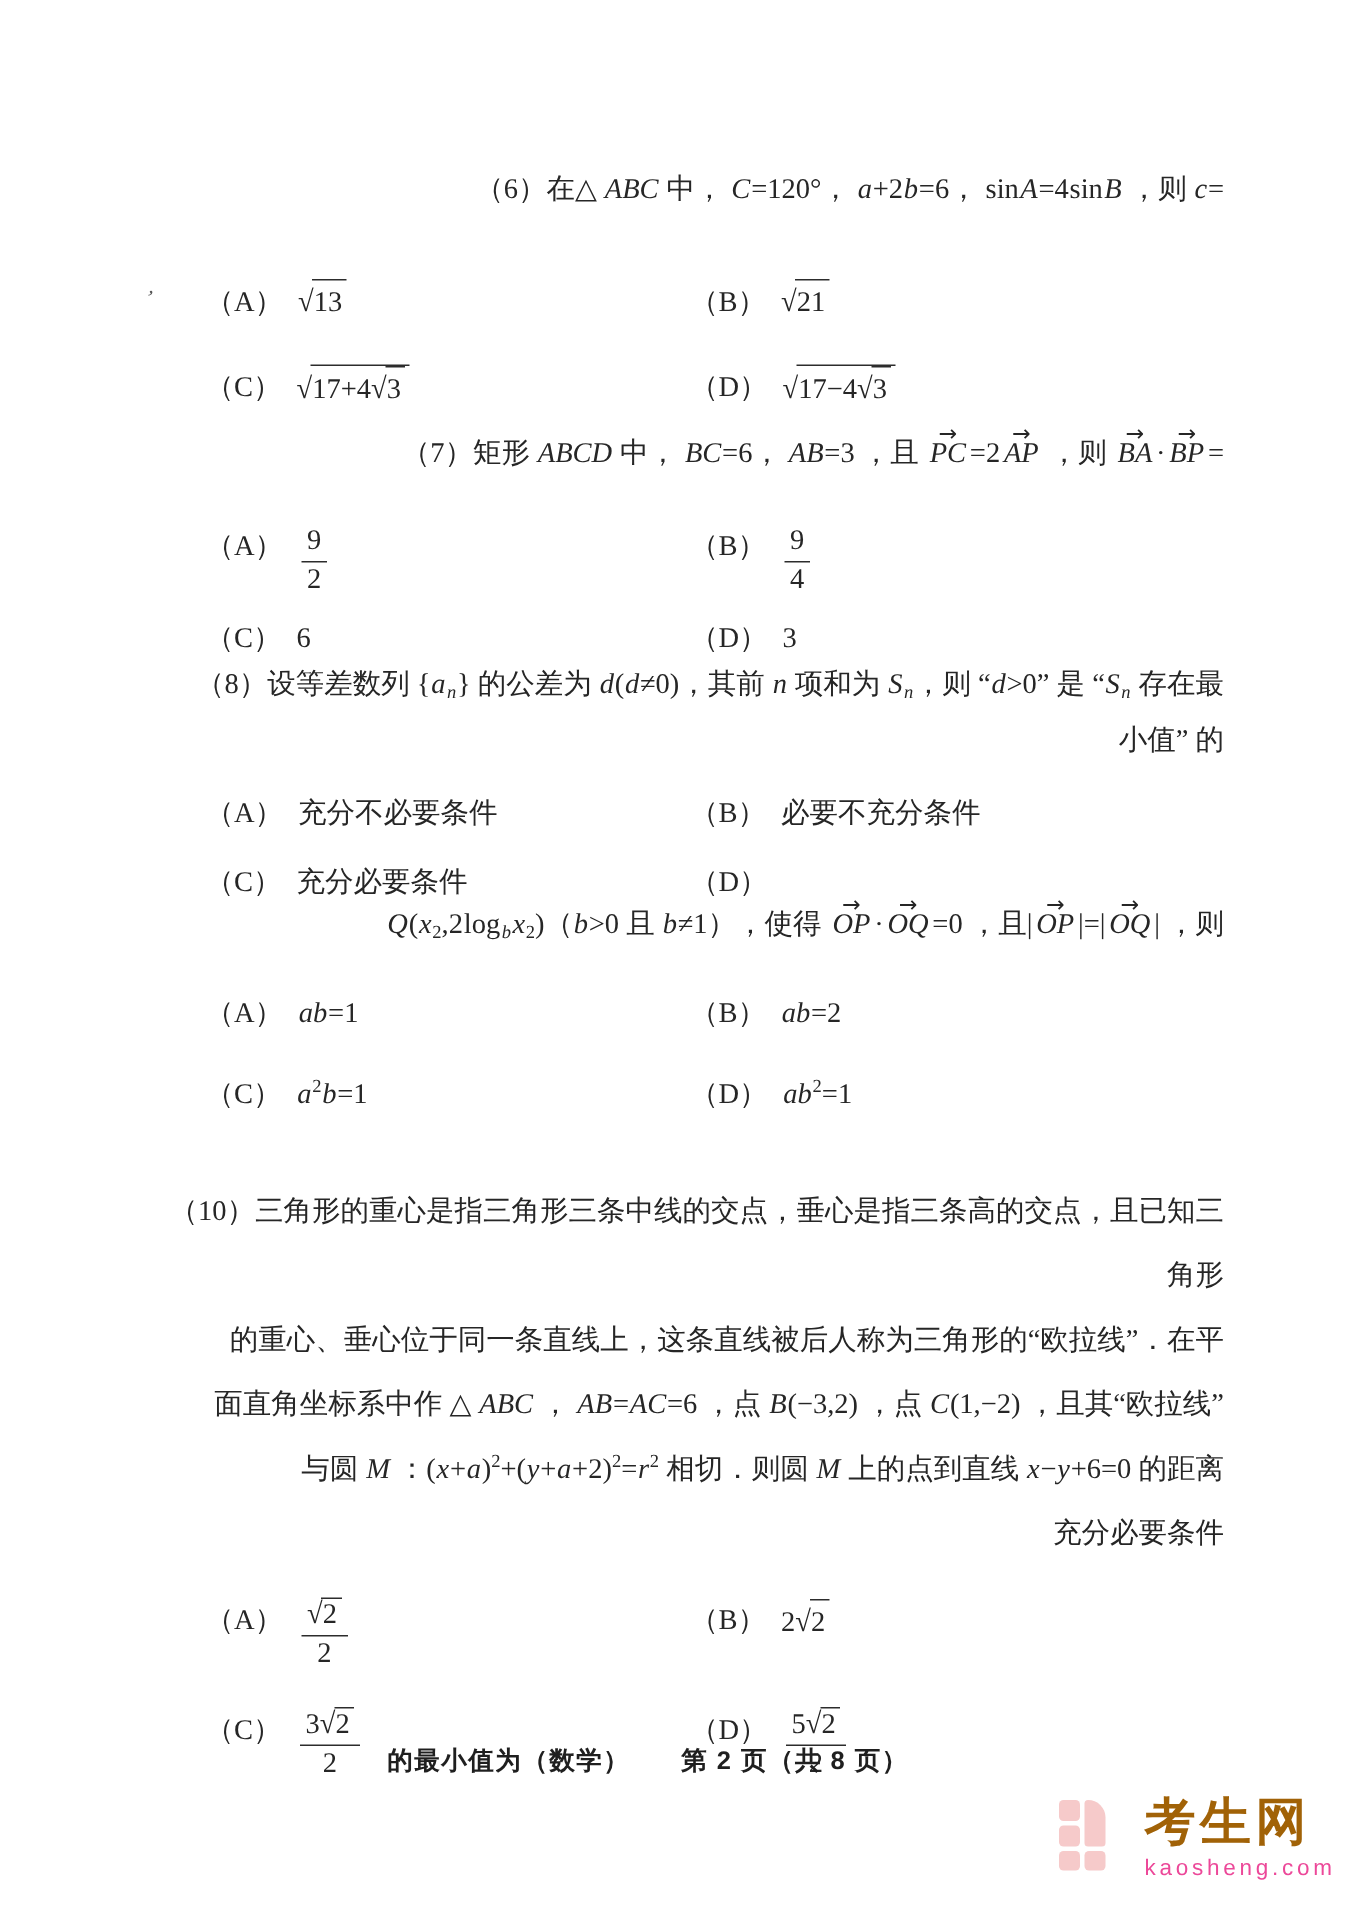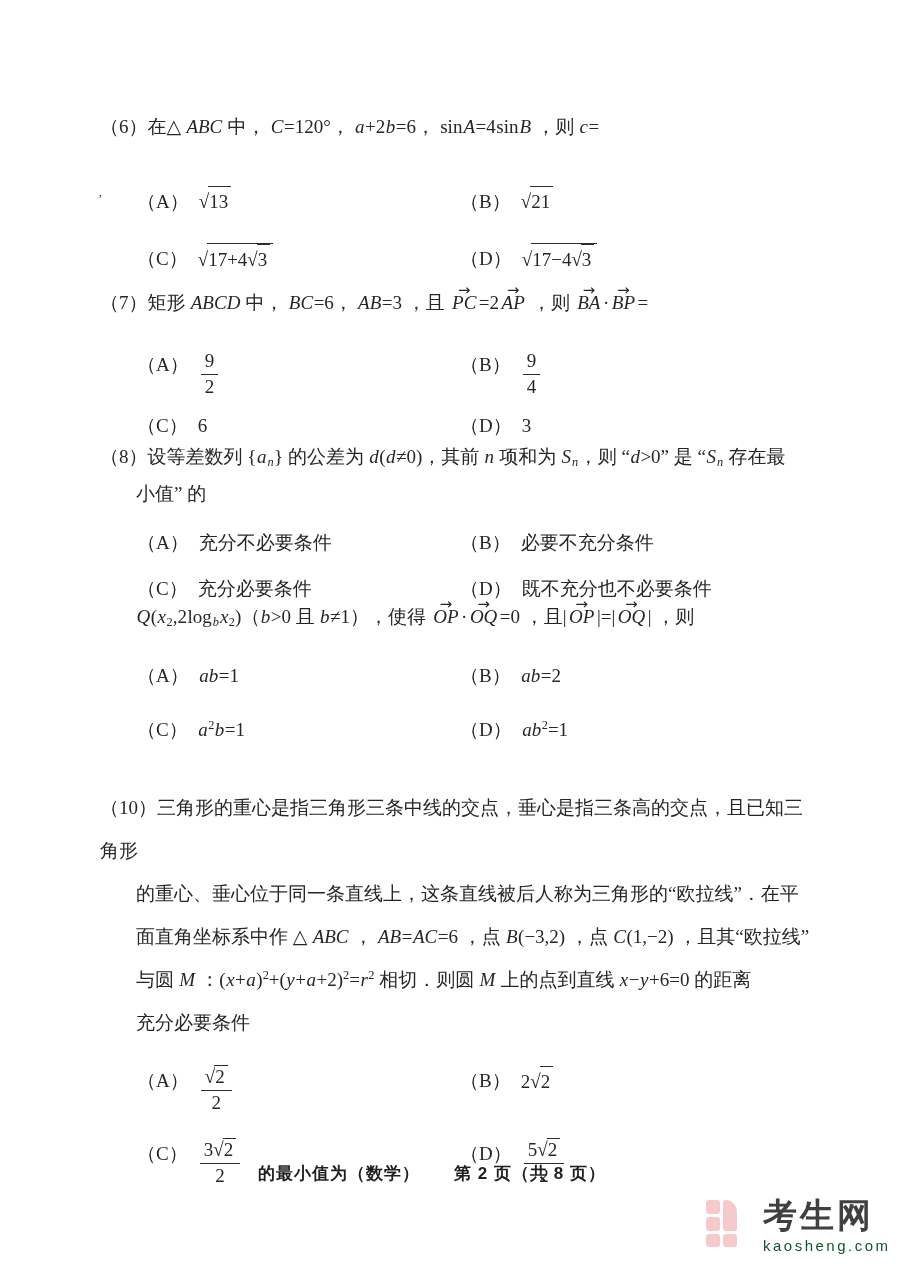--- a/index.html
+++ b/index.html
@@ -7,21 +7,21 @@
     position:relative;
     width:900px; height:1274px;
     margin:0 auto;
     background:#ffffff;
     color:#262626;
     font-family:"Liberation Serif","DejaVu Serif",serif;
     font-size:19px;
     overflow:hidden;
   }
   .questions-area { position:absolute; left:100px; top:0; width:716px; }
-  .question { position:absolute; left:0; width:100%; }
+  .question { position:absolute; left:0; width:100%;text-align:right; }
   .q6  { top:112px; }
   .q7  { top:288px; }
   .q8  { top:438px; }
   .q9  { top:598px; }
   .q10 { top:786px; }
 
   .stem-line { line-height:37px; white-space:nowrap; }
   .q6 .stem-line, .q7 .stem-line { line-height:30px; }
   .q10 .stem-line { line-height:43px; white-space:normal; }
   .stem-line.indent { padding-left:36px; }
@@ -66,22 +66,22 @@
                display:flex; gap:9px; align-items:flex-start;
                font-family:"Liberation Sans","DejaVu Sans",sans-serif; }
   .wm-logo { position:relative; width:48px; height:50px; flex:0 0 auto; }
   .wm-logo .b { position:absolute; background:#f6caca; border-radius:3px; width:14px; height:14px; }
   .wm-logo .b1 { left:0;  top:2px; }
   .wm-logo .b2 { left:0;  top:19px; }
   .wm-logo .b3 { left:0;  top:36px; height:13px; }
   .wm-logo .b4 { left:17px; top:2px; height:31px; border-radius:3px 15px 3px 3px; }
   .wm-logo .b5 { left:17px; top:36px; height:13px; }
   .wm-text { display:flex; flex-direction:column; }
-  .wm-cn { font-size:34px; line-height:1.05; font-weight:700; color:#404040; letter-spacing:3px; }
-  .wm-en { font-size:15px; margin-top:3px; color:#14532d; letter-spacing:2.5px; }
+  .wm-cn { font-size:34px; line-height:1.05; font-weight:700; color:#a16207; letter-spacing:3px; }
+  .wm-en { font-size:15px; margin-top:3px; color:#ec4899; letter-spacing:2.5px; }
 </style>
 </head>
 <body>
 
 <div class="page">
   <div class="artifact">’</div>
 
   <main class="questions-area">
       <section class="question q6">
         <div class="stem-line">（6）在△ <i>ABC</i> 中， <i>C</i>=120°， <i>a</i>+2<i>b</i>=6， <span class="rm"><i>sin</i></span><i>A</i>=4<span class="rm"><i>sin</i></span><i>B</i> ，则 <i>c</i>=</div>
@@ -142,21 +142,20 @@
           <div class="option">
             <span class="olabel">（B）</span>
             <span class="omath">必要不充分条件</span>
           </div>
           <div class="option">
             <span class="olabel">（C）</span>
             <span class="omath">充分必要条件</span>
           </div>
           <div class="option">
             <span class="olabel">（D）</span>
-            <span class="omath">既不充分也不必要条件</span>
           </div>
         </div>
       </section>
       <section class="question q9">
         <div class="stem-line indent"><i>Q</i>(<i>x</i><sub>2</sub>,2<span class="rm"><i>log</i></span><sub><i>b</i></sub><i>x</i><sub>2</sub>)（<i>b</i>&gt;0 且 <i>b</i>≠1），使得 <span class="vec"><i>OP</i></span>·<span class="vec"><i>OQ</i></span>=0 ，且|<span class="vec"><i>OP</i></span>|=|<span class="vec"><i>OQ</i></span>| ，则</div>
         <div class="options">
           <div class="option">
             <span class="olabel">（A）</span>
             <span class="omath"><i>ab</i>=1</span>
           </div>

